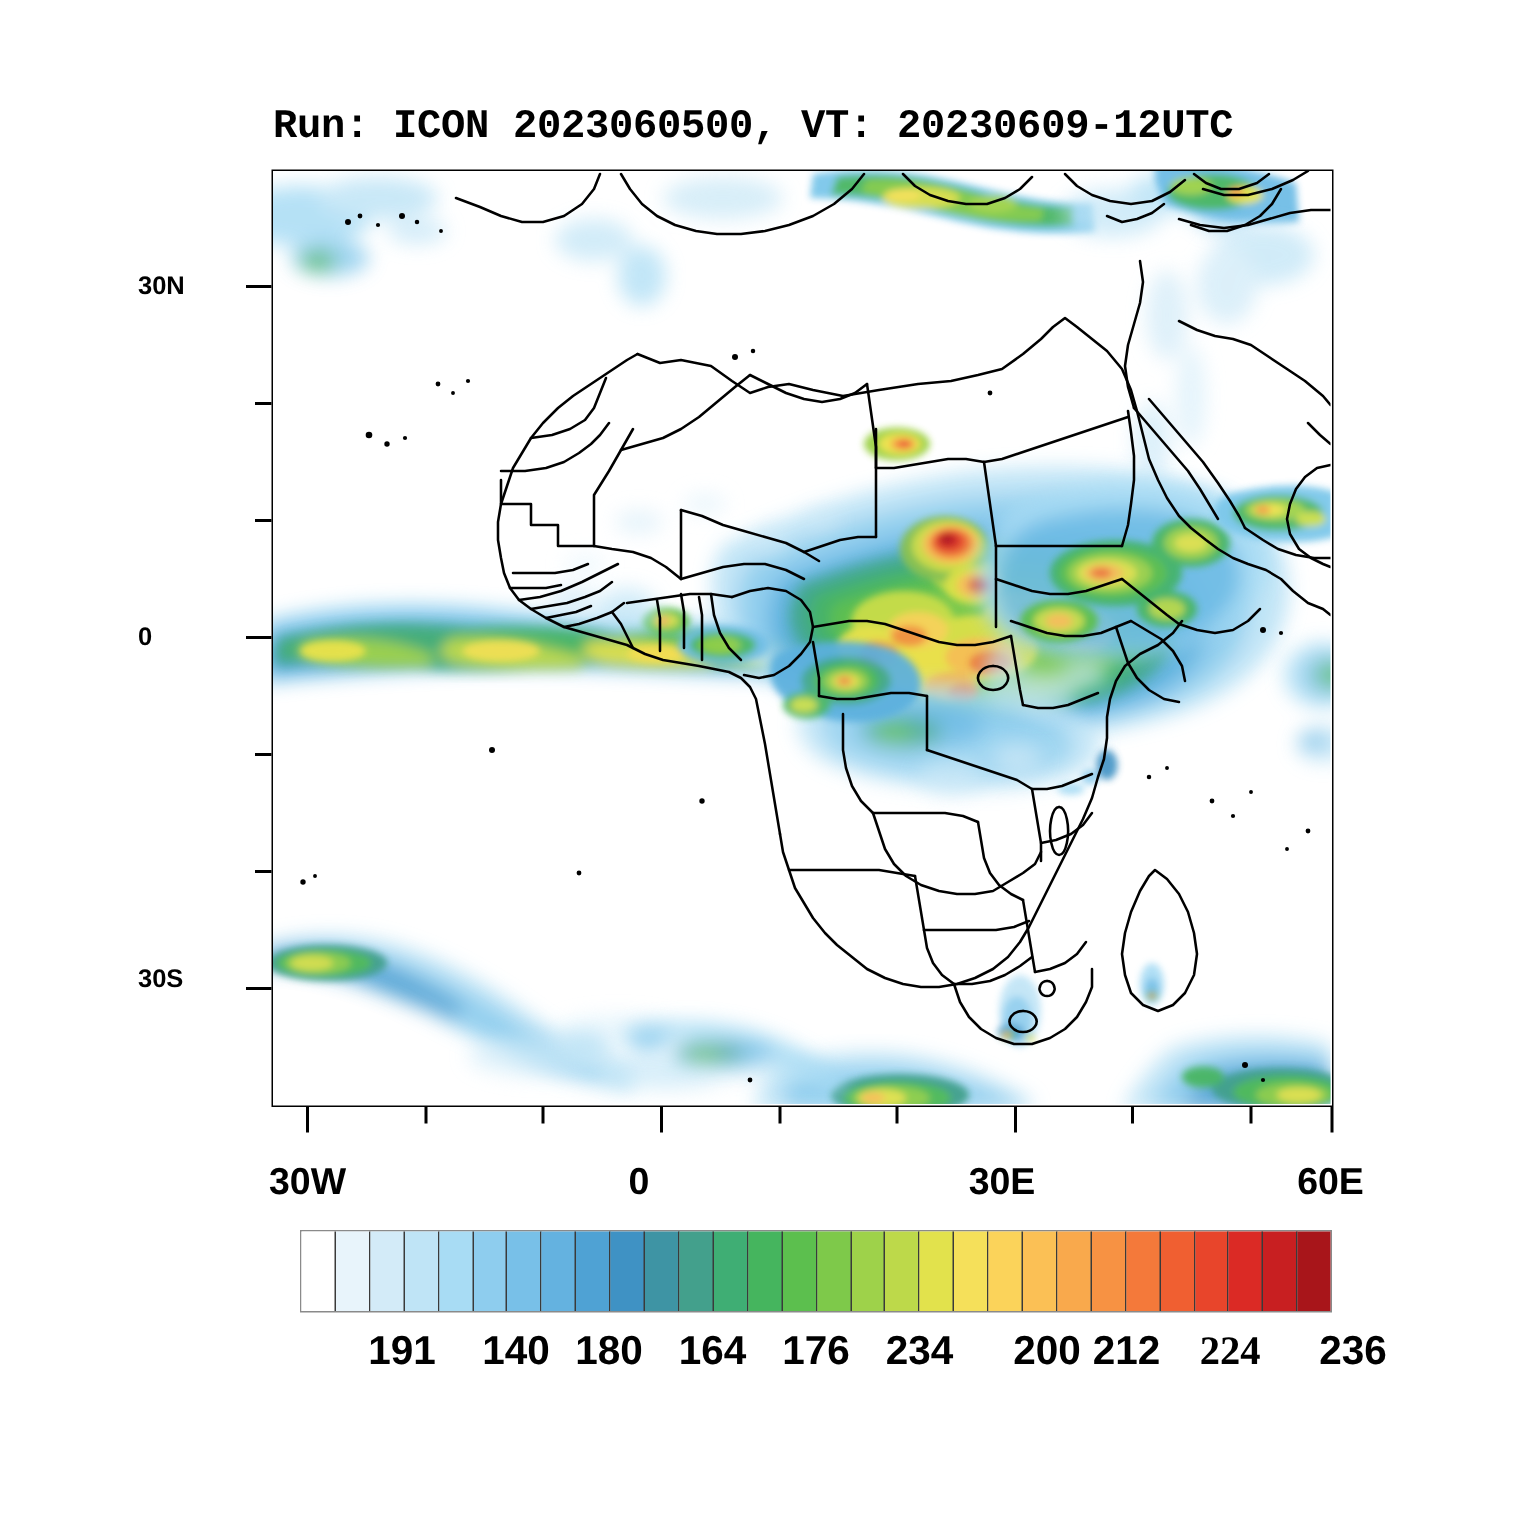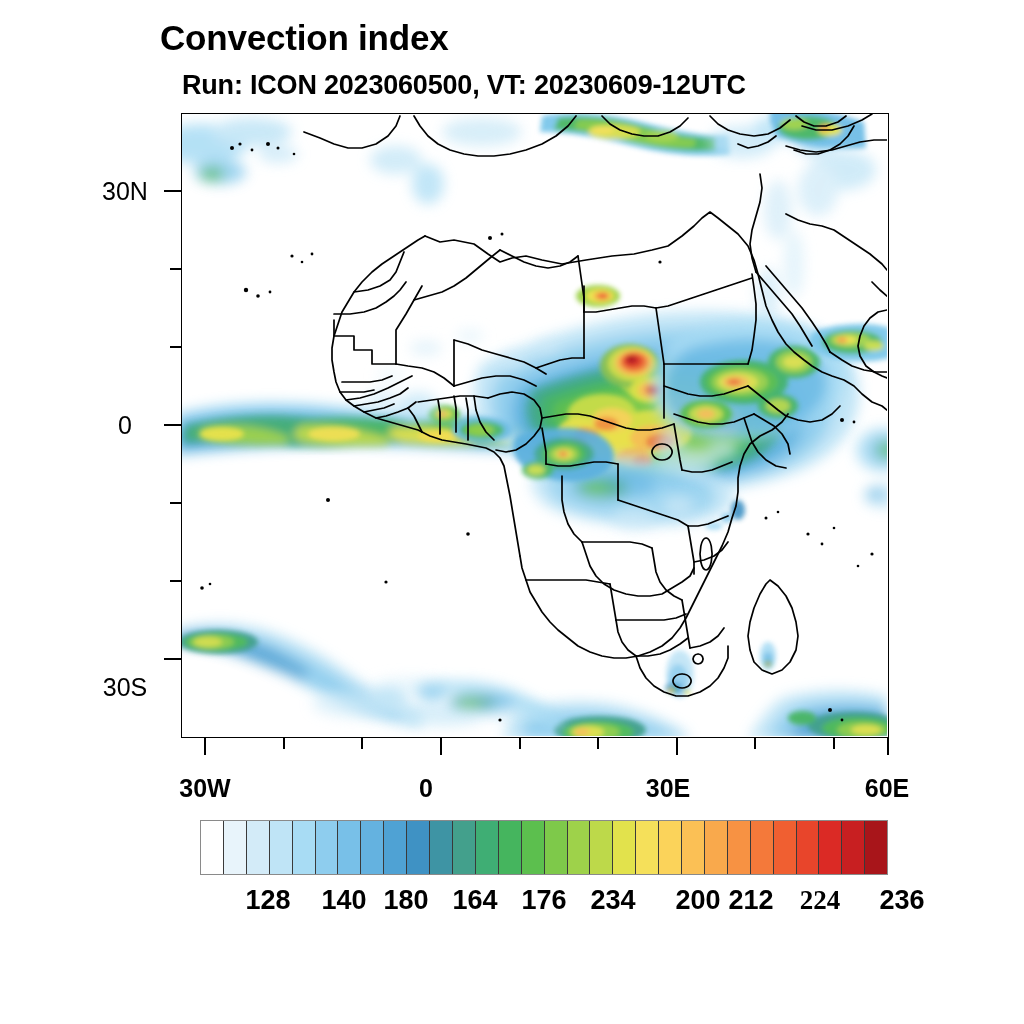--- a/index.html
+++ b/index.html
@@ -3,27 +3,27 @@
 <meta charset="utf-8">
 <style>
   html,body{margin:0;padding:0;background:#ffffff;}
   body{width:1024px;height:1024px;position:relative;overflow:hidden;
        font-family:"Liberation Sans","DejaVu Sans",sans-serif;color:#000;}
   .fig{position:absolute;left:0;top:0;width:1024px;height:1024px;}
 
   #title{position:absolute;left:160px;top:18px;font-size:35px;font-weight:bold;
          letter-spacing:-0.2px;white-space:nowrap;}
   #subtitle{position:absolute;left:182px;top:70px;font-size:27px;font-weight:bold;
-            letter-spacing:-0.2px;white-space:nowrap;}
+            letter-spacing:-0.2px;white-space:nowrap;font-family:Liberation Mono, monospace;}
 
   #mapbox{position:absolute;left:181px;top:113px;width:708px;height:625px;
           background:#fff;border:1.6px solid #000;box-sizing:border-box;overflow:hidden;}
   #mapbox svg{display:block;}
 
-  .ytick-label{position:absolute;font-size:25px;font-weight:normal;text-align:center;
+  .ytick-label{position:absolute;font-size:17px;font-weight:bold;text-align:left;
                white-space:nowrap;transform:translateY(-50%);}
   .xtick-label{position:absolute;font-size:25px;font-weight:bold;white-space:nowrap;
                transform:translateX(-50%);}
 
   .tick{position:absolute;background:#000;}
   .tick.major-y{width:17px;height:2.2px;}
   .tick.minor-y{width:11px;height:2.2px;}
   .tick.major-x{height:17px;width:2.2px;}
   .tick.minor-x{height:11px;width:2.2px;}
 
@@ -32,21 +32,20 @@
   #cbar .cell{flex:1 1 0;height:100%;border-right:1px solid #3a3a3a;box-sizing:border-box;}
   #cbar .cell:last-child{border-right:none;}
   .cbar-label{position:absolute;font-size:27px;font-weight:bold;white-space:nowrap;
               transform:translateX(-50%);top:885px;}
 </style>
 </head>
 <body>
 
 <div class="fig">
 
-  <div id="title">Convection index</div>
   <div id="subtitle">Run: ICON 2023060500,  VT: 20230609-12UTC</div>
 
   <div id="mapbox">
     <svg width="705" height="622" viewBox="0 0 705 622">
       <defs>
 
         <filter id="sm" x="-25%" y="-25%" width="150%" height="150%">
           <feGaussianBlur stdDeviation="4.2"></feGaussianBlur>
         </filter>
         <filter id="sm2" x="-25%" y="-25%" width="150%" height="150%">
@@ -577,21 +576,21 @@
             <circle cx="660" cy="606" r="1.4"></circle>
           <circle cx="318" cy="606" r="1.6"></circle>
           <circle cx="478" cy="148" r="1.6"></circle>
         </g>
       </g>
     </svg>
   </div>
 
   <div class="ytick-label" style="left:92px;top:191px;width:66px;">30N</div>
   <div class="ytick-label" style="left:92px;top:425px;width:66px;">0</div>
-  <div class="ytick-label" style="left:92px;top:687px;width:66px;">30S</div>
+  <div class="ytick-label" style="left:92px;top:653px;width:66px;">30S</div>
 
   <div class="tick major-y" style="left:164px;top:190px;"></div>
   <div class="tick minor-y" style="left:170px;top:268px;"></div>
   <div class="tick minor-y" style="left:170px;top:346px;"></div>
   <div class="tick major-y" style="left:164px;top:424px;"></div>
   <div class="tick minor-y" style="left:170px;top:502px;"></div>
   <div class="tick minor-y" style="left:170px;top:580px;"></div>
   <div class="tick major-y" style="left:164px;top:658px;"></div>
 
   <div class="tick major-x" style="left:204px;top:738px;"></div>
@@ -636,21 +635,21 @@
       <div class="cell" style="background: rgb(249, 169, 76);"></div>
       <div class="cell" style="background: rgb(247, 146, 67);"></div>
       <div class="cell" style="background: rgb(244, 121, 58);"></div>
       <div class="cell" style="background: rgb(240, 95, 49);"></div>
       <div class="cell" style="background: rgb(232, 69, 43);"></div>
       <div class="cell" style="background: rgb(219, 42, 37);"></div>
       <div class="cell" style="background: rgb(200, 31, 33);"></div>
       <div class="cell" style="background: rgb(168, 21, 26);"></div>
     </div>
 
-  <div class="cbar-label" style="left:268px;">128</div>
+  <div class="cbar-label" style="left:268px;">191</div>
   <div class="cbar-label" style="left:344px;">140</div>
   <div class="cbar-label" style="left:406px;">180</div>
   <div class="cbar-label" style="left:475px;">164</div>
   <div class="cbar-label" style="left:544px;">176</div>
   <div class="cbar-label" style="left:613px;">234</div>
   <div class="cbar-label" style="left:698px;">200</div>
   <div class="cbar-label" style="left:751px;">212</div>
   <div class="cbar-label" style="left:820px;font-family:Liberation Serif, serif;">224</div>
   <div class="cbar-label" style="left:902px;text-align:center;">236</div>
 

